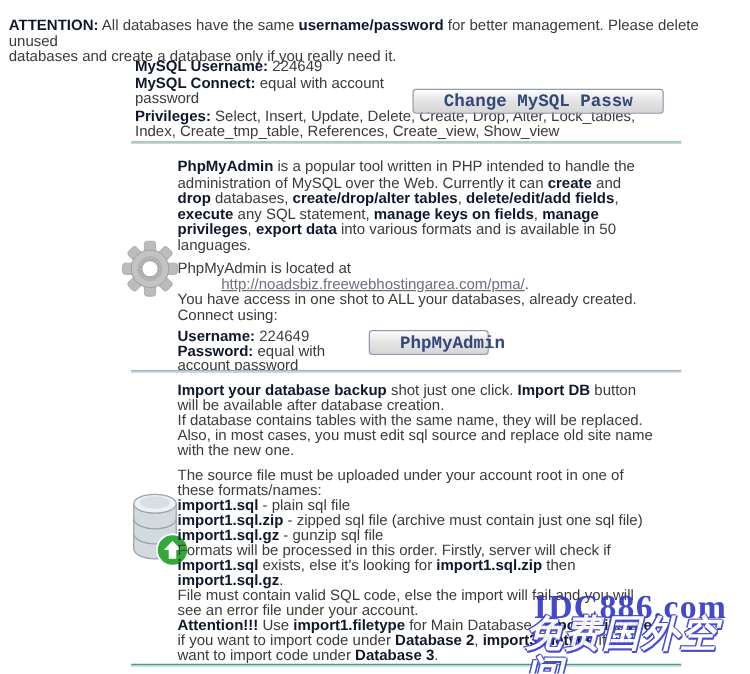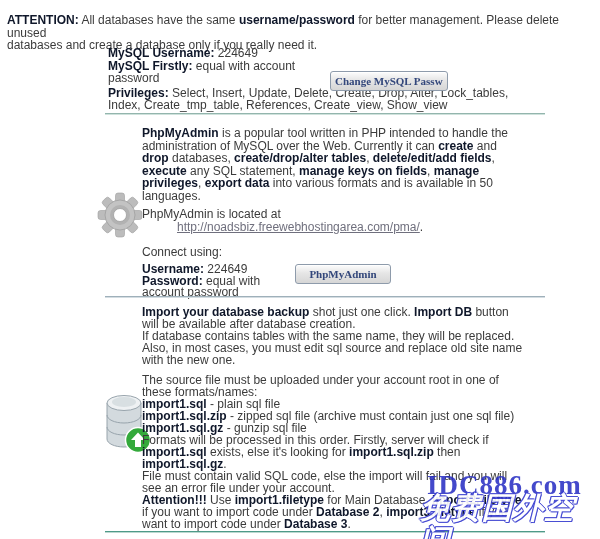--- a/index.html
+++ b/index.html
@@ -12,25 +12,25 @@
     font-size:12px; line-height:12.5px;
     color:#3b3b3b;
     overflow:hidden;
   }
   b { color:#0f172a; }
   .attention { position:absolute; left:7px; top:14px; width:590px; }
   .sec1 { position:absolute; left:108px; top:47px; width:450px; }
   .sec1 .pass-row { position:relative; width:230px; margin-top:0; }
   .sec1 .privileges { margin-top:2px; width:450px; }
   .btn {
-    font-family:Liberation Serif, serif;
-    font-size:11px; font-weight:bold; color:#33477b;
+    font-family:Liberation Mono, monospace;
+    font-size:14px; font-weight:bold; color:#33477b;
     background:linear-gradient(#fdfdfd,#e6e6e6 45%,#d6d6d6);
     border:1px solid #8e9bab; border-radius:3px;
-    padding:2px 4px; white-space:nowrap; cursor:pointer;
+    padding:2px 24px; white-space:nowrap; cursor:pointer;
     box-shadow:inset 0 1px 0 #ffffff;
   }
   .change-btn { position:absolute; left:222px; top:11px; height:20px; }
   .sep { position:absolute; left:105px; width:440px; height:2px; border:0; }
   .sep1 { top:113px; background:#93b5ad; border-bottom:1px solid #cfe2dc; }
   .sep2 { top:296px; background:#9fb0ba; border-bottom:1px solid #d4dde2; }
   .sep3 { top:531px; background:#4e9a88; border-bottom:1px solid #bcd8d0; }
   .sec2 { position:absolute; left:142px; top:127px; width:440px; }
   .sec2 .located { margin-top:6px; }
   .sec2 .cred2 { position:relative; margin-top:6px; line-height:11.5px; width:230px; }
@@ -59,21 +59,21 @@
 </head>
 <body>
 
 <div class="page">
 
   <p class="attention"><b>ATTENTION:</b><span> All databases have the same </span><b>username/password</b><span> for better management. Please delete unused</span><br><span>databases and create a database only if you really need it.</span></p>
 
   <div class="sec1">
     <div><b>MySQL Username:</b><span> 224649</span></div>
     <div class="pass-row">
-      <div><b>MySQL Firstly:</b><span> equal with account</span><br><span>password</span></div>
+      <div><b>MySQL Connect:</b><span> equal with account</span><br><span>password</span></div>
       <button class="btn change-btn">Change MySQL Passw</button>
     </div>
     <p class="privileges"><b>Privileges:</b><span> Select, Insert, Update, Delete, Create, Drop, Alter, Lock_tables,</span><br><span>Index, Create_tmp_table, References, Create_view, Show_view</span></p>
   </div>
 
   <hr class="sep sep1">
 
   <div class="icon-box gear-box">
     <svg width="46" height="52" viewBox="0 0 46 52">
       <g transform="translate(23,26)">
@@ -89,21 +89,21 @@
         </g>
         <circle r="15" fill="#c3c3c3" stroke="#9e9e9e" stroke-width="0.8"></circle>
         <circle r="10" fill="#b2b2b2"></circle>
         <circle r="6.5" fill="#ffffff" stroke="#9e9e9e" stroke-width="0.8"></circle>
       </g>
     </svg>
   </div>
 
   <div class="sec2">
     <p><b>PhpMyAdmin</b><span> is a popular tool written in PHP intended to handle the</span><br><span>administration of MySQL over the Web. Currently it can </span><b>create</b><span> and</span><br><b>drop</b><span> databases, </span><b>create/drop/alter tables</b><span>, </span><b>delete/edit/add fields</b><span>,</span><br><b>execute</b><span> any SQL statement, </span><b>manage keys on fields</b><span>, </span><b>manage</b><br><b>privileges</b><span>, </span><b>export data</b><span> into various formats and is available in 50</span><br><span>languages.</span></p>
-    <p class="located"><span>PhpMyAdmin is located at</span><br><a href="#" class="link">http://noadsbiz.freewebhostingarea.com/pma/</a><span>.</span><br><br><span>Connect using:</span></p>
+    <p class="located"><span>PhpMyAdmin is located at</span><br><a href="#" class="link">http://noadsbiz.freewebhostingarea.com/pma/</a><span>.</span><br><span>You have access in one shot to ALL your databases, already created.</span><br><span>Connect using:</span></p>
     <div class="cred2">
       <div><b>Username:</b><span> 224649</span><br><b>Password:</b><span> equal with</span><br><span>account password</span></div>
       <button class="btn pma-btn">PhpMyAdmin</button>
     </div>
   </div>
 
   <hr class="sep sep2">
 
   <div class="icon-box db-box">
     <svg width="48" height="64" viewBox="0 0 48 64">

